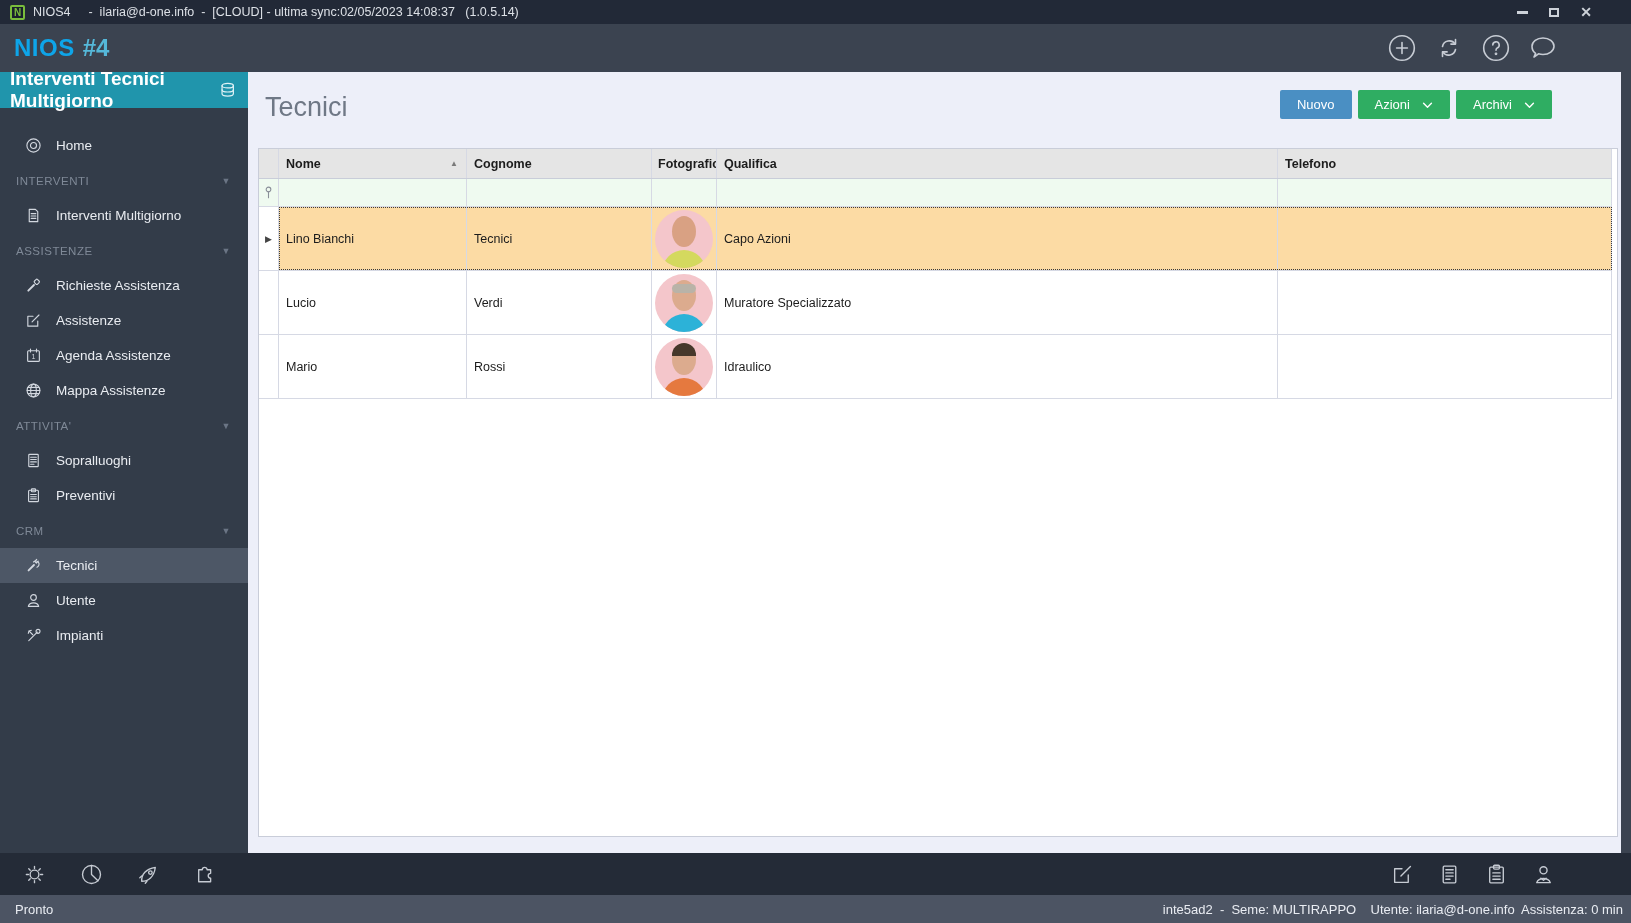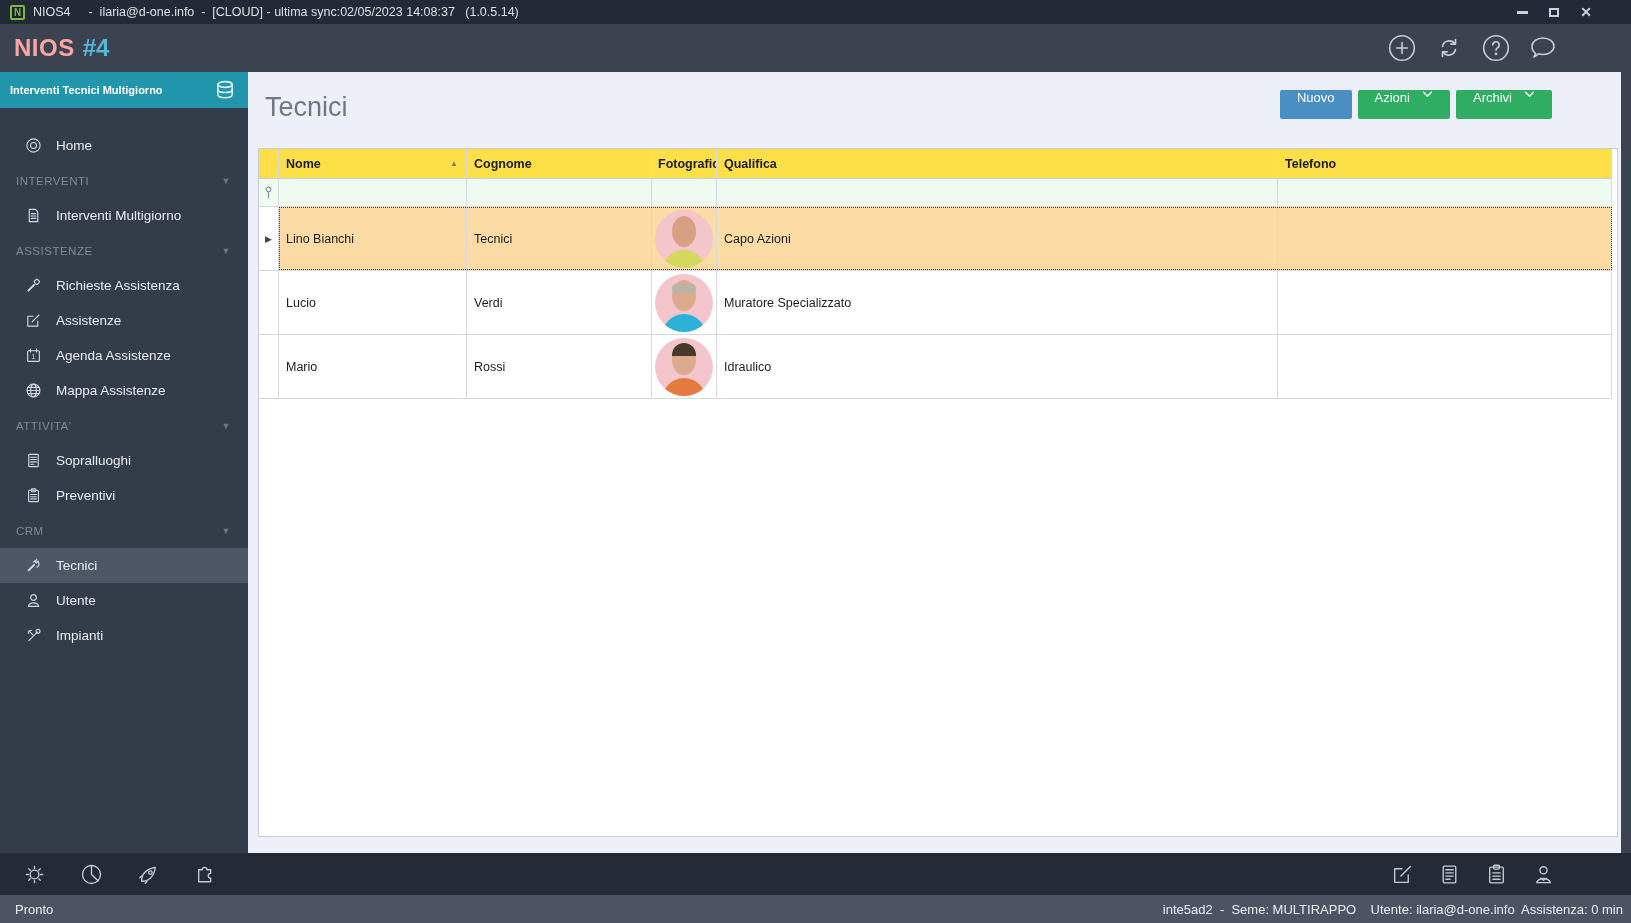--- a/index.html
+++ b/index.html
@@ -16,69 +16,69 @@
   .tb-app { font-weight:400; margin-right:18px; }
   .winctrls { margin-left:auto; display:flex; align-items:center; gap:18px; margin-right:28px; }
   .winbtn { color:#cdd2d9; display:flex; align-items:center; justify-content:center;
             width:14px; height:14px; }
   .minglyph { width:11px; height:3px; background:#cdd2d9; }
   .maxglyph { width:10px; height:9px; border:2px solid #cdd2d9; }
   .closeglyph { font-size:14px; font-weight:bold; line-height:1; }
 
   
   .appheader { height:48px; background:#3b4350; display:flex; align-items:center; padding:0 14px; }
-  .brand { color:#fca5a5; font-size:24px; font-weight:bold; letter-spacing:0.5px; }
+  .brand { color:#0ea5e9; font-size:24px; font-weight:bold; letter-spacing:0.5px; }
   .brandnum { color:#55b8d9; font-size:24px; font-weight:600; margin-left:8px; }
   .hdr-icons { margin-left:auto; display:flex; align-items:center; gap:19px; margin-right:60px; }
   .hdr-ic { color:#c7ccd4; width:28px; height:28px; cursor:pointer; }
 
   
   .main { display:flex; height:781px; }
   .rightstrip { width:10px; background:#3b4350; }
 
   
   .sidebar { width:248px; background:#333c49; color:#e9ecf1; flex:none; display:flex; flex-direction:column; }
   .dbbar { height:36px; background:#2095ac; display:flex; align-items:center;
-           padding:0 12px 0 10px; color:#fff; font-weight:bold; font-size:11px; }
+           padding:0 12px 0 10px; color:#fff; font-weight:bold; font-size:19px; }
   .dbbar svg { margin-left:auto; }
   .menu { padding-top:20px; }
   .mi { height:35px; display:flex; align-items:center; padding-left:25px; gap:14px;
         font-size:13.5px; cursor:pointer; color:#e9ecf1; }
   .mi.selected { background:#4d5766; }
   .mi .ic { color:#d2d7df; flex:none; }
   .msec { height:35px; display:flex; align-items:center; padding:0 17px 0 16px;
           color:#7f8997; font-size:11.5px; letter-spacing:0.5px; cursor:pointer; }
   .msec .chev { margin-left:auto; color:#6b7585; font-size:9px; }
 
   
   .content { flex:1; background:#edeff9; position:relative; }
   .pagebar { display:flex; align-items:flex-start; padding:18px 69px 0 17px; }
   .pagetitle { font-size:27px; color:#6f7886; font-weight:400; margin-top:2px; }
   .btns { margin-left:auto; display:flex; gap:6px; }
   .btn { height:29px; padding:0 17px; border:none; border-radius:2px; color:#fff;
          font-size:13px; font-family:"Liberation Sans",sans-serif; display:flex;
-         align-items:flex-start; gap:12px; cursor:pointer; }
+         align-items:center; gap:12px; cursor:pointer; }
   .btn-blue { background:#4a8fc3; }
   .btn-green { background:#2fad62; }
   .btn svg { margin-top:1px; }
 
   
   .panel { position:absolute; left:10px; top:76px; width:1360px; height:689px;
            background:#ffffff; border:1px solid #c9cdd9; }
   .grow { display:flex; width:1353px; }
   .gcell { border-right:1px solid #d6d9e4; display:flex; align-items:center;
            padding-left:7px; font-size:12.5px; color:#1c1c1c; overflow:hidden; }
   .c-sel { width:20px; flex:none; padding-left:0; justify-content:center; }
   .c-1 { width:188px; flex:none; }
   .c-2 { width:185px; flex:none; }
   .c-3 { width:65px;  flex:none; }
   .c-4 { width:561px; flex:none; }
   .c-5 { width:334px; flex:none; }
   .ghead { height:30px; border-bottom:1px solid #c9cdd9; }
-  .ghead .gcell { background:#fde047; font-weight:bold; }
+  .ghead .gcell { background:#e5e5e5; font-weight:bold; }
   .ghead .c-1 { justify-content:space-between; padding-right:8px; }
   .sortarrow { font-size:8px; color:#7a7a7a; }
   .gfilter { height:28px; border-bottom:1px solid #d6d9e4; }
   .gfilter .gcell { background:#effaf0; }
   .gdata { height:64px; border-bottom:1px solid #d6d9e4; cursor:pointer; }
   .rowbody { display:flex; flex:1;text-align:right; }
   .rowbody.selected { outline:1.5px dotted #3c3c3c; outline-offset:-1.5px; }
   .rowbody.selected .gcell { background:#fcdba4; }
   .c-3 { justify-content:center; padding-left:0; }
   .rowmark { font-size:9px; color:#444; }

